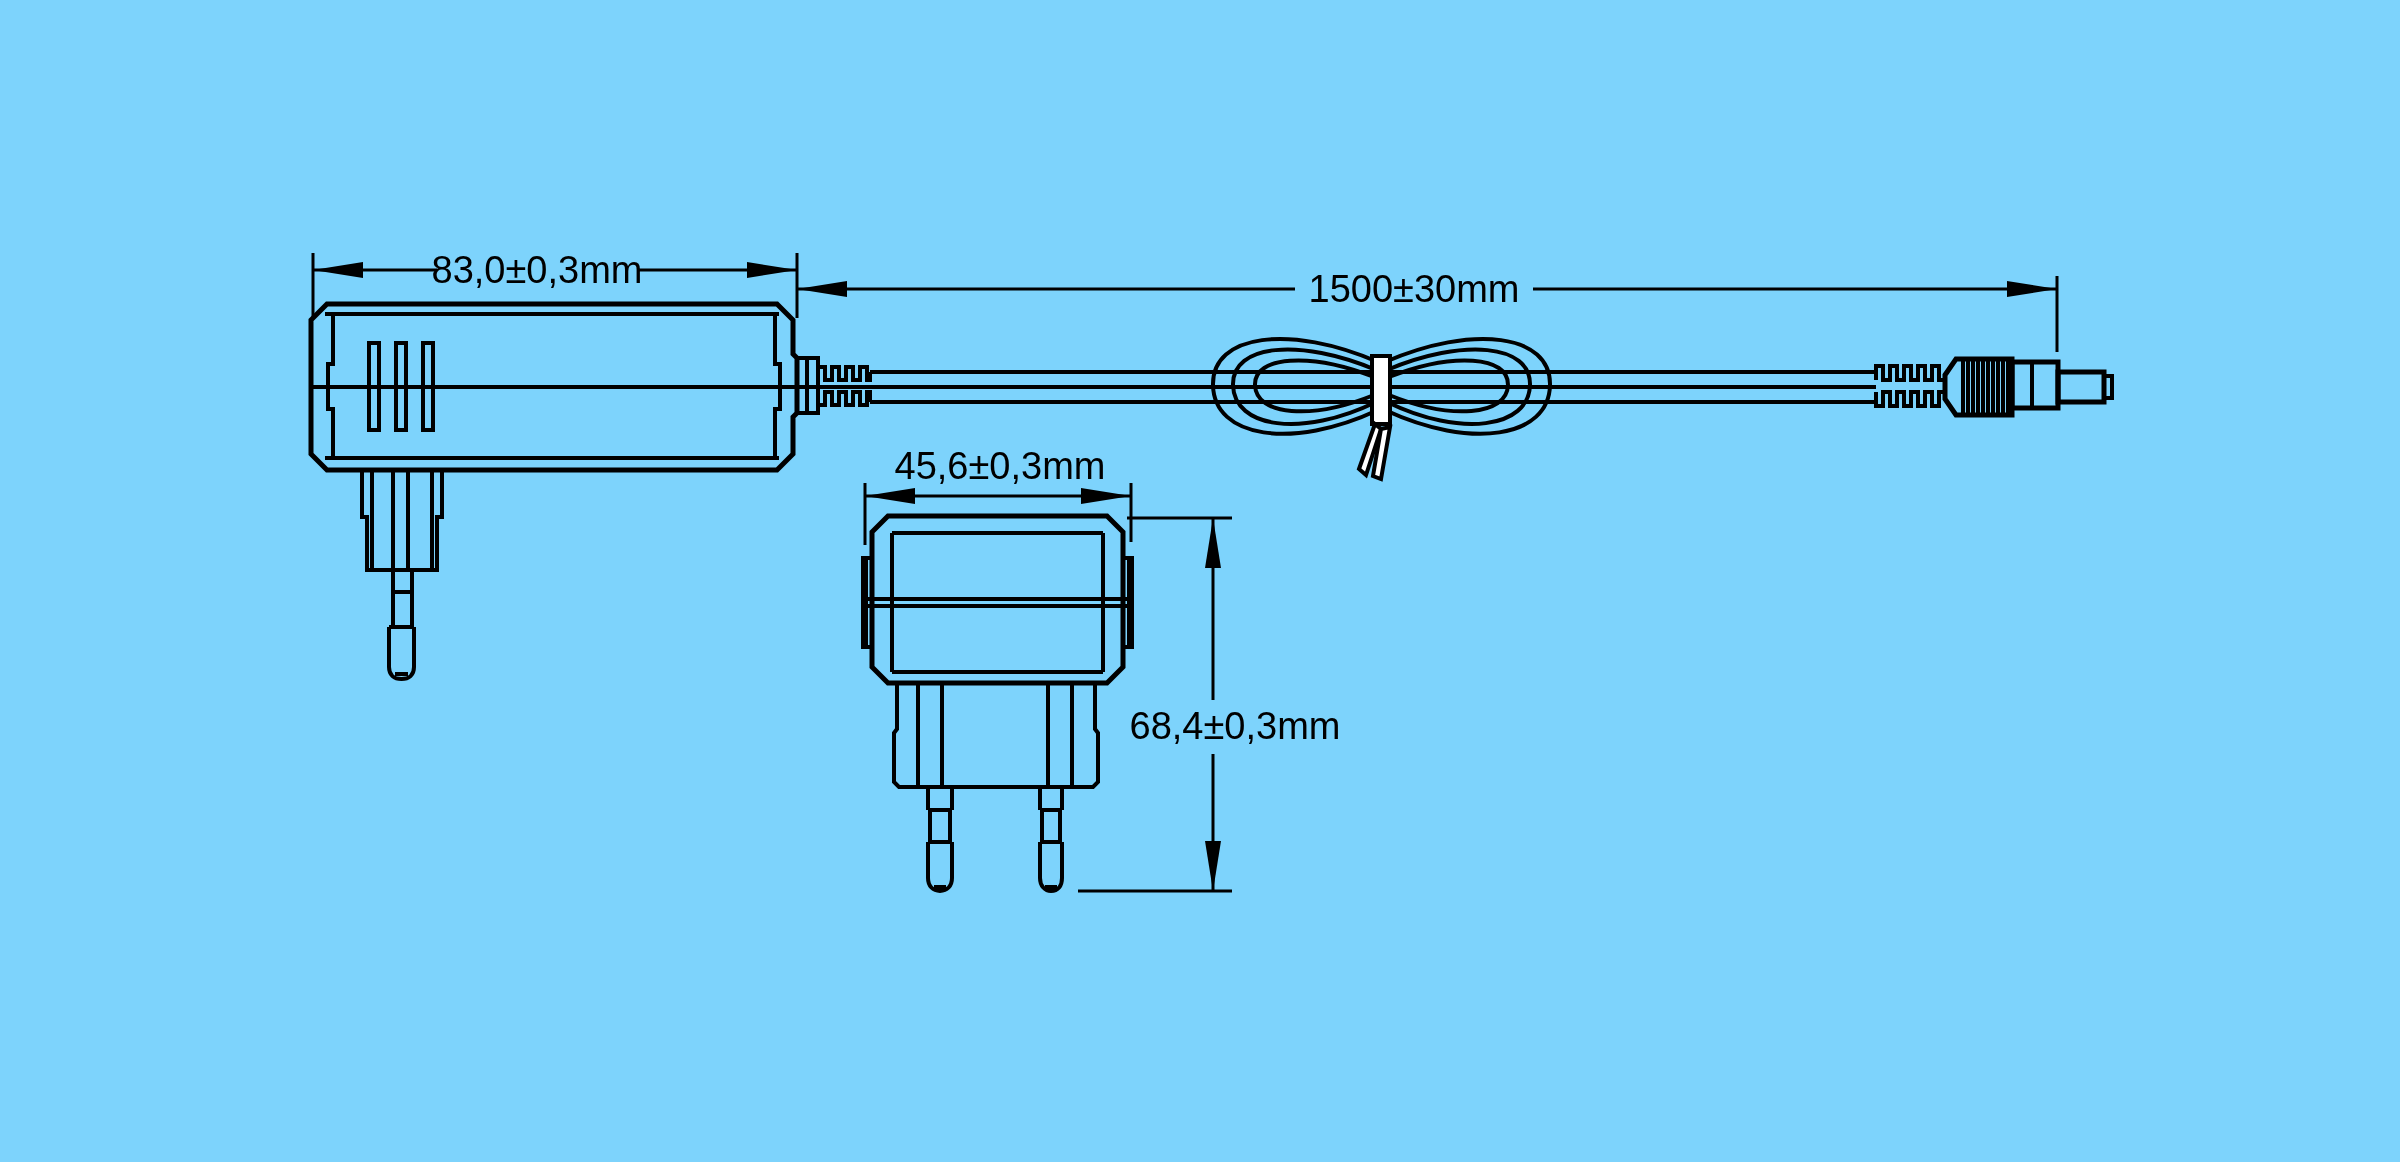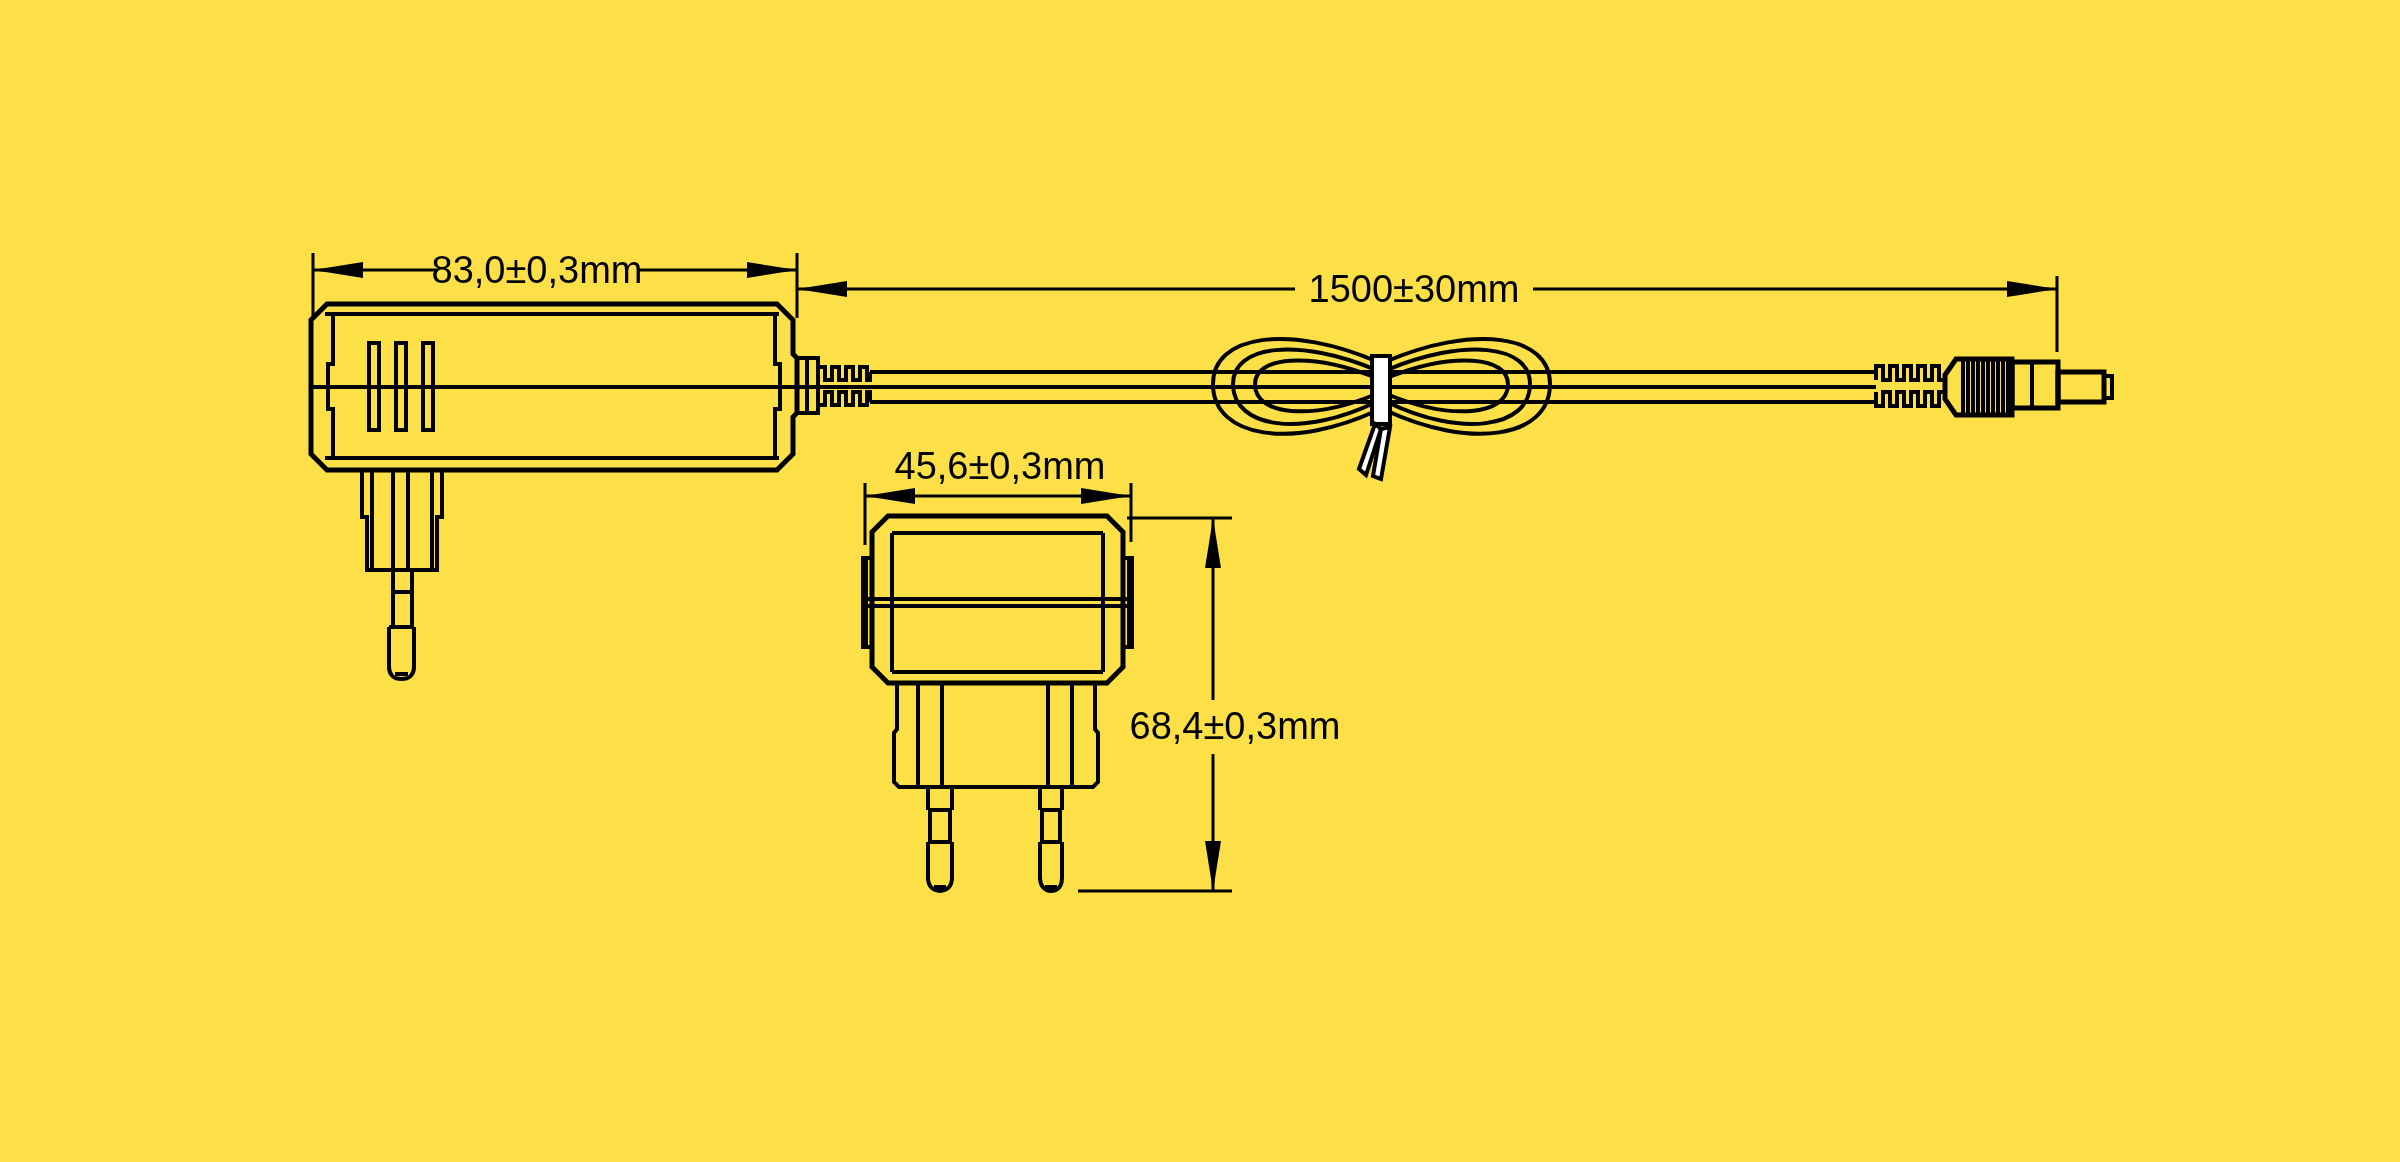--- a/index.html
+++ b/index.html
@@ -1,16 +1,16 @@
 <!DOCTYPE html>
 <html><head>
 <meta charset="utf-8">
 <style>
   html,body{margin:0;padding:0;background:#ffffff;}
-  .stage{width:2400px;height:1162px;background:#fde047;position:relative;overflow:hidden;}
+  .stage{width:2400px;height:1162px;background:#7dd3fc;position:relative;overflow:hidden;}
   svg{display:block;}
   .outline{fill:none;stroke:#000000;stroke-width:4;stroke-linejoin:miter;stroke-linecap:butt;}
   .thick{stroke-width:5;}
   .whitefill{fill:#ffffff;stroke:#000000;stroke-width:4;}
   .dim{fill:none;stroke:#000000;stroke-width:3;stroke-linecap:butt;}
   .arrow{fill:#000000;stroke:none;}
   .dimtext{font-family:"Liberation Sans","DejaVu Sans",sans-serif;font-size:38px;fill:#000000;text-anchor:middle;}
 </style>
 </head>
 <body>

